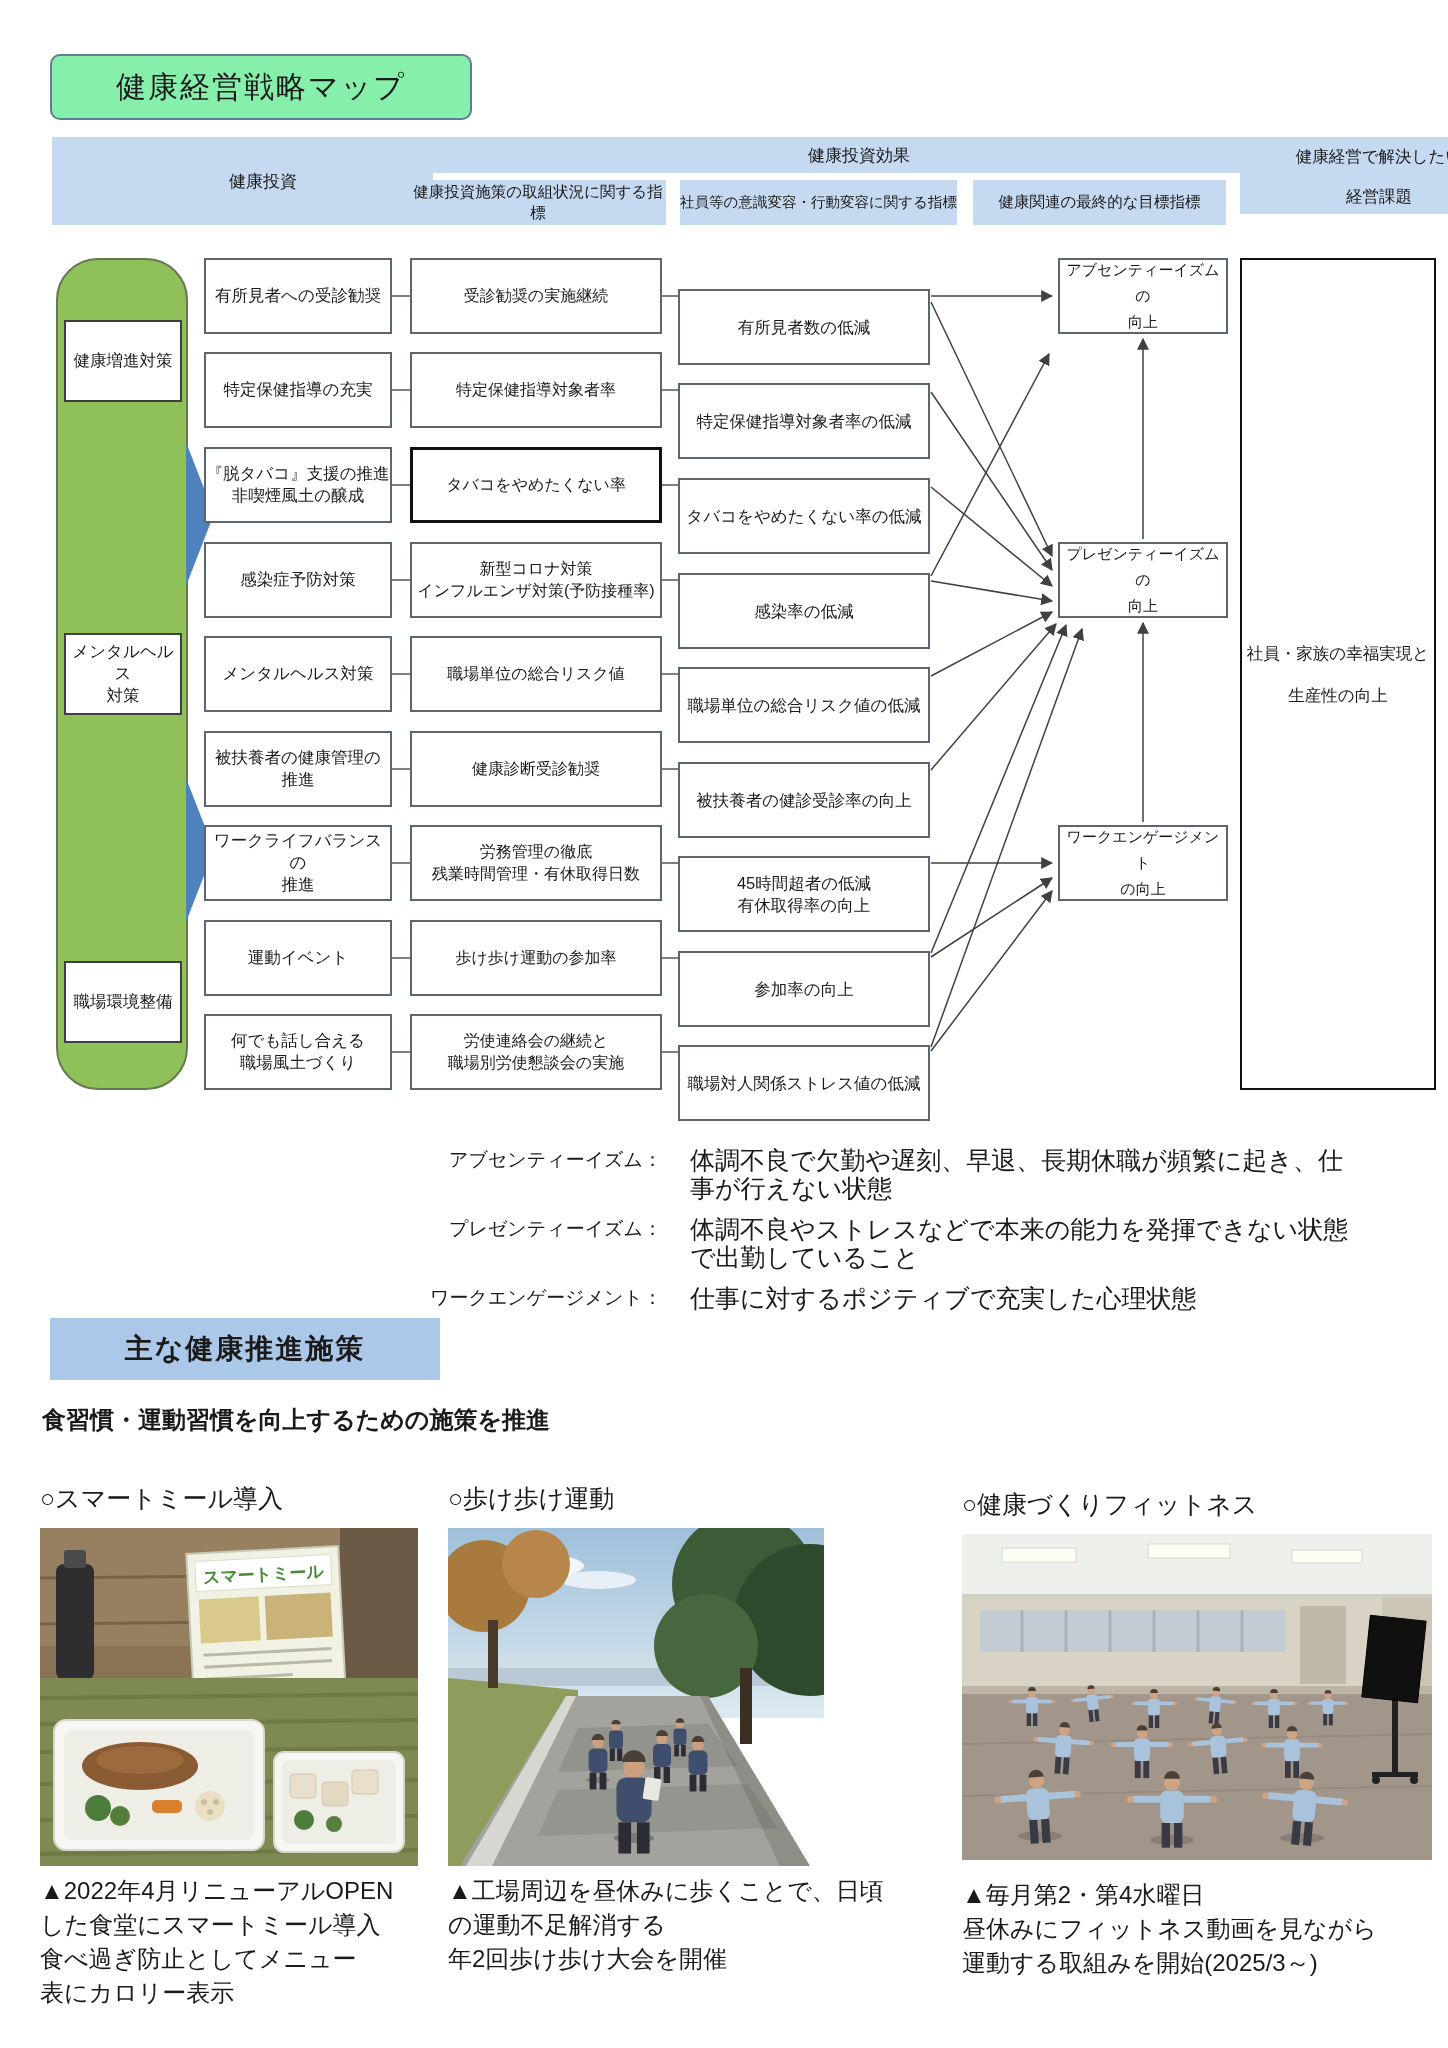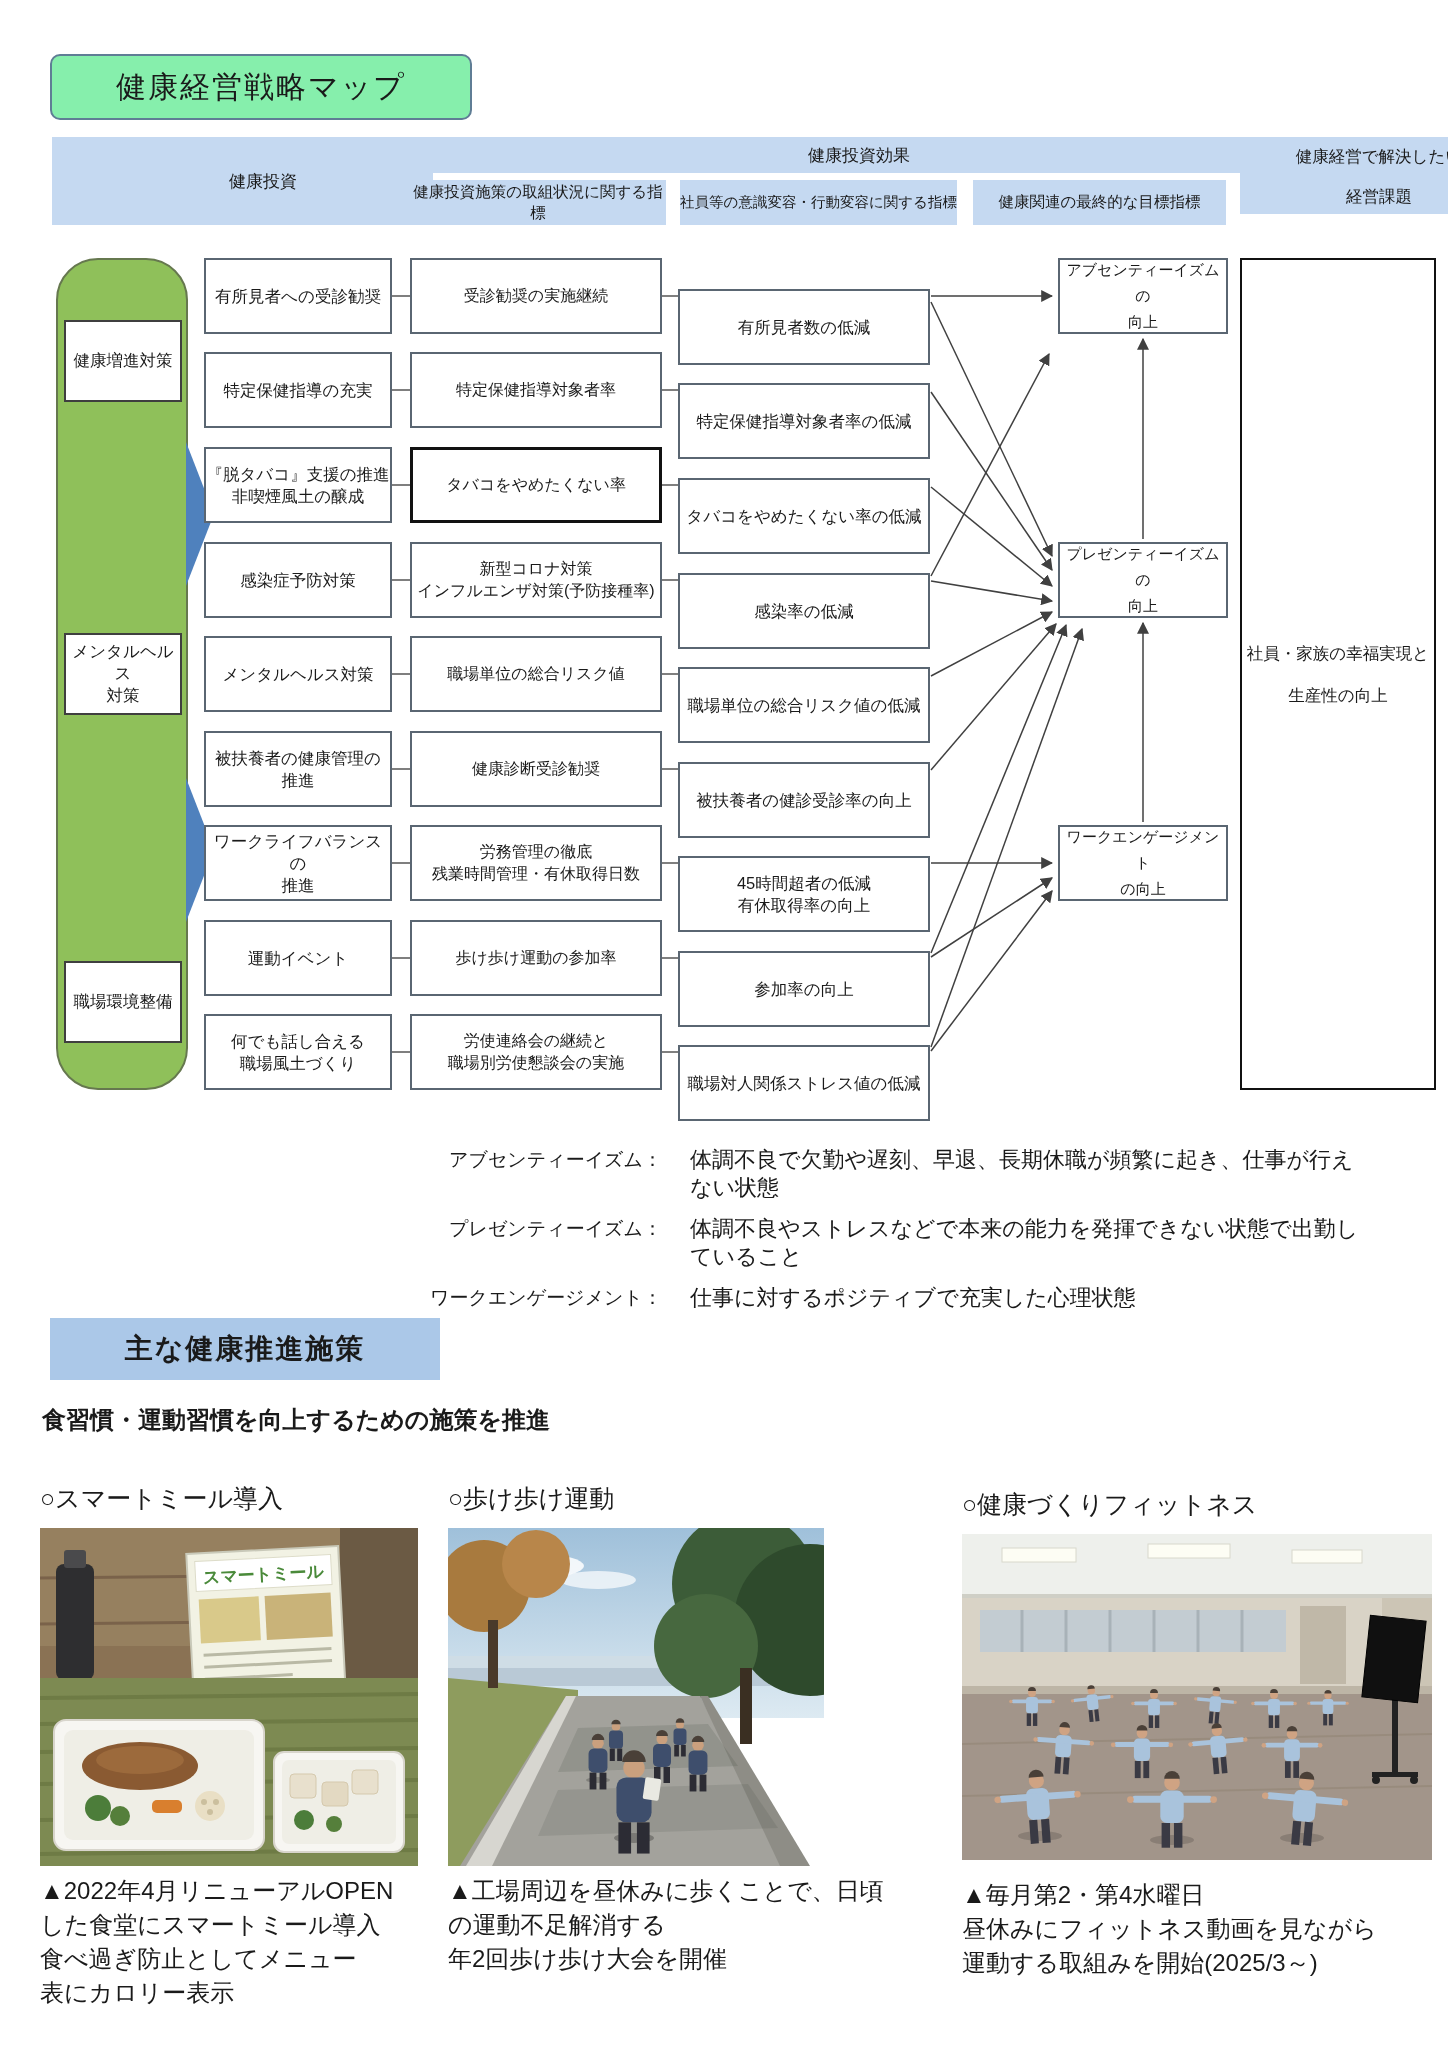--- a/index.html
+++ b/index.html
@@ -17,38 +17,38 @@
   .h-inv{left:52px;top:137px;width:340px;height:88px;font-size:17px;}
   .h-eff{left:410px;top:137px;width:816px;height:36px;font-size:17px;}
   .sub{top:180px;height:45px;background:#c5d9f1;font-size:15.5px;}
   .sub1{left:410px;width:256px;}
   .sub2{left:680px;width:277px;font-size:14.5px;}
   .sub3{left:973px;width:253px;}
   .h-issue{left:1240px;top:137px;width:196px;height:77px;font-size:16.5px;line-height:40px;}
   
   .bx{position:absolute;background:#fff;border:2px solid #5a6672;display:flex;align-items:center;
       justify-content:center;text-align:center;white-space:pre-line;font-size:17px;line-height:1.35;box-sizing:border-box;}
-  .c1{left:204px;width:188px;height:76px;font-size:16.5px;}
+  .c1{left:204px;width:188px;height:76px;font-size:16.5px;font-family:Liberation Serif, serif;}
   .c2{left:410px;width:252px;height:76px;font-size:16px;}
   .c3{left:678px;width:252px;height:76px;font-size:16.5px;margin-top:31px;}
   .c4{left:1058px;width:170px;height:76px;font-size:15px;line-height:26px;}
   .emph{border:3px solid #111;}
   .final{left:1240px;top:258px;width:196px;height:832px;border:2.5px solid #111;font-size:16.5px;line-height:42px;}
   
   .gpanel{left:56px;top:258px;width:132px;height:832px;background:#8fc05a;border:2px solid #66784f;border-radius:42px;box-sizing:border-box;}
   .cat{position:absolute;left:64px;width:118px;height:82px;background:#fff;border:2px solid #3f3f3f;
        display:flex;align-items:center;justify-content:center;text-align:center;white-space:pre-line;font-size:16.5px;box-sizing:border-box;}
   .tri{position:absolute;left:186px;width:0;height:0;border-top:72px solid transparent;
        border-bottom:72px solid transparent;border-left:28px solid #4f81bd;}
   .overlay{position:absolute;left:0;top:0;pointer-events:none;}
   
   .defs{left:400px;top:1146px;width:960px;}
   .defrow{display:flex;margin-bottom:13px;line-height:28px;}
   .term{width:262px;text-align:right;margin-right:28px;font-size:19px;flex:none;}
-  .desc{font-size:22px;}
+  .desc{font-size:25px;}
   
   .lead{left:42px;top:1404px;font-size:24px;font-weight:600;}
   .ihead{position:absolute;font-size:25px;font-weight:500;}
   .cap{position:absolute;font-size:24px;line-height:34px;font-weight:500;white-space:pre-line;}
   .photo{position:absolute;display:block;}
 </style>
 </head>
 <body>
 
 <div class="page">

